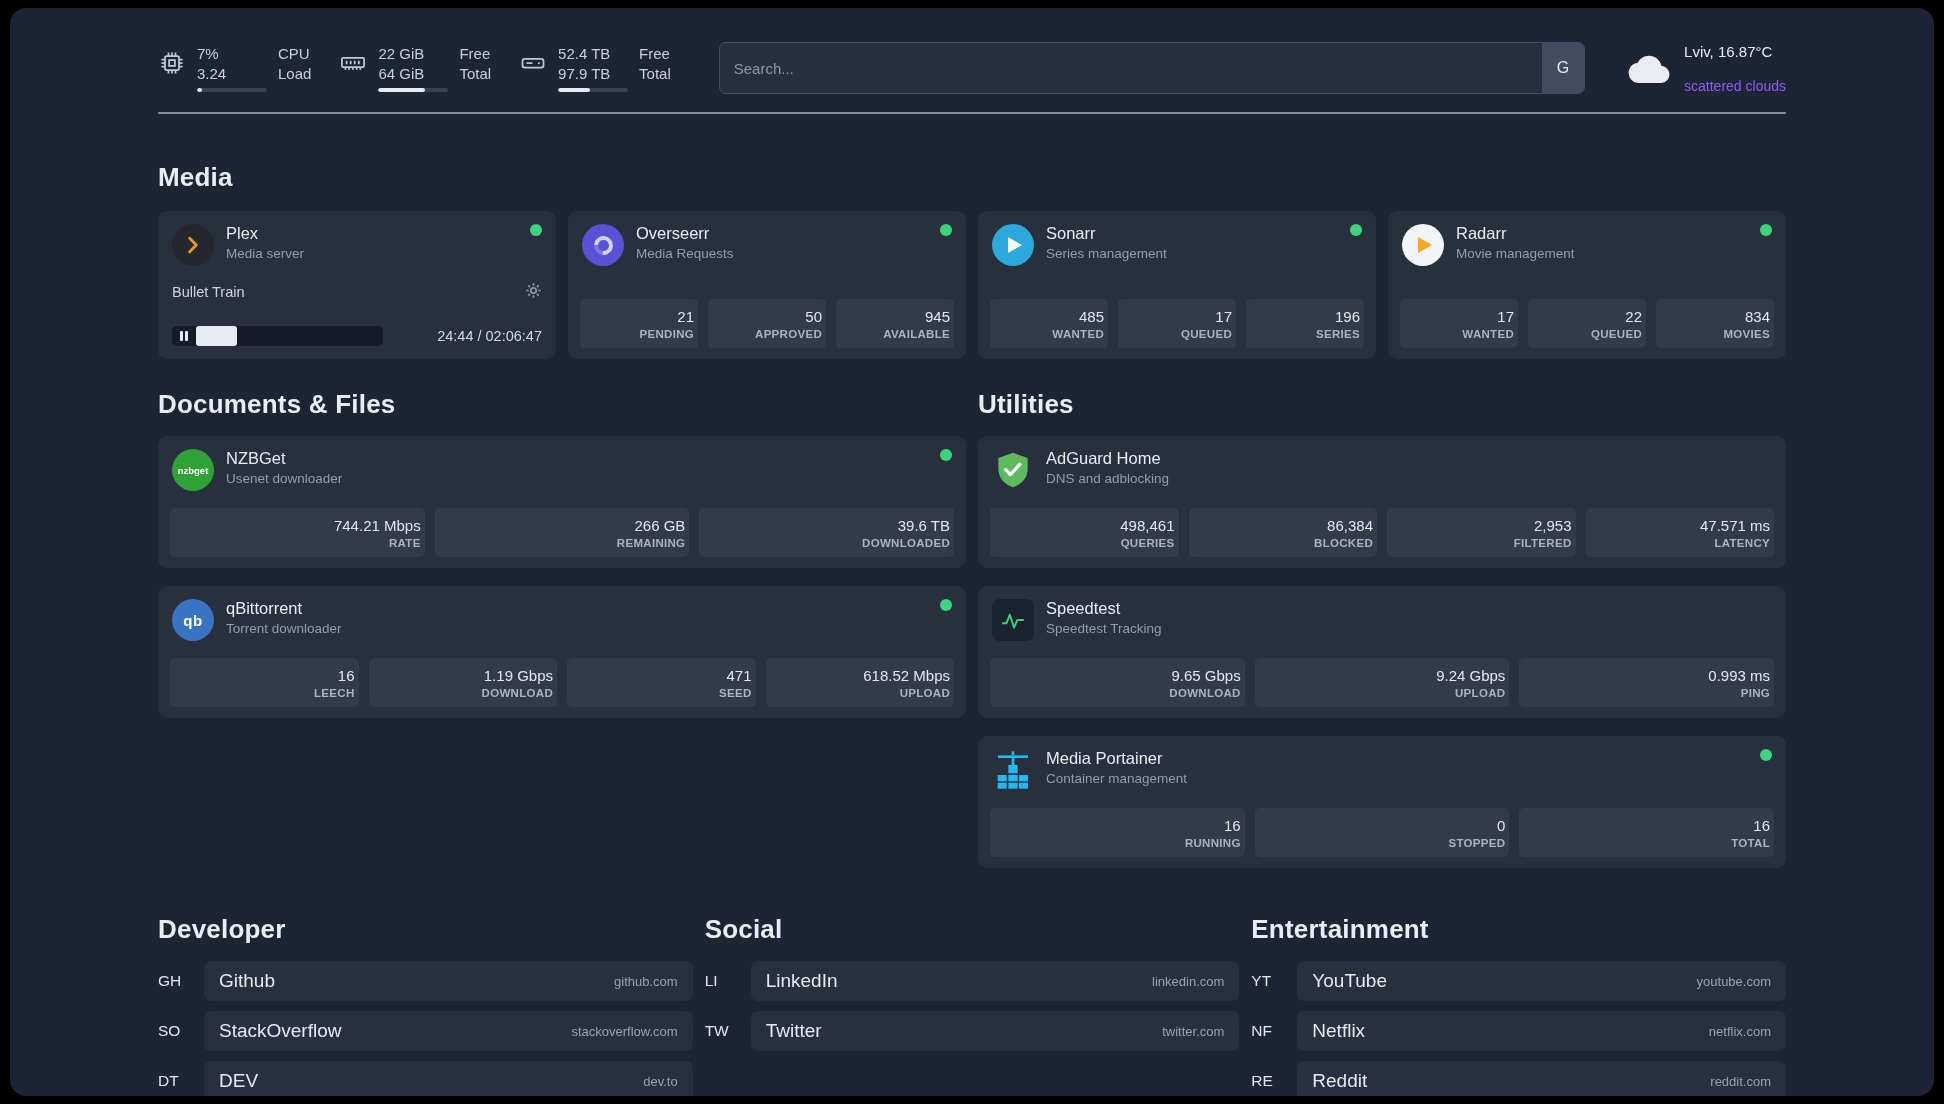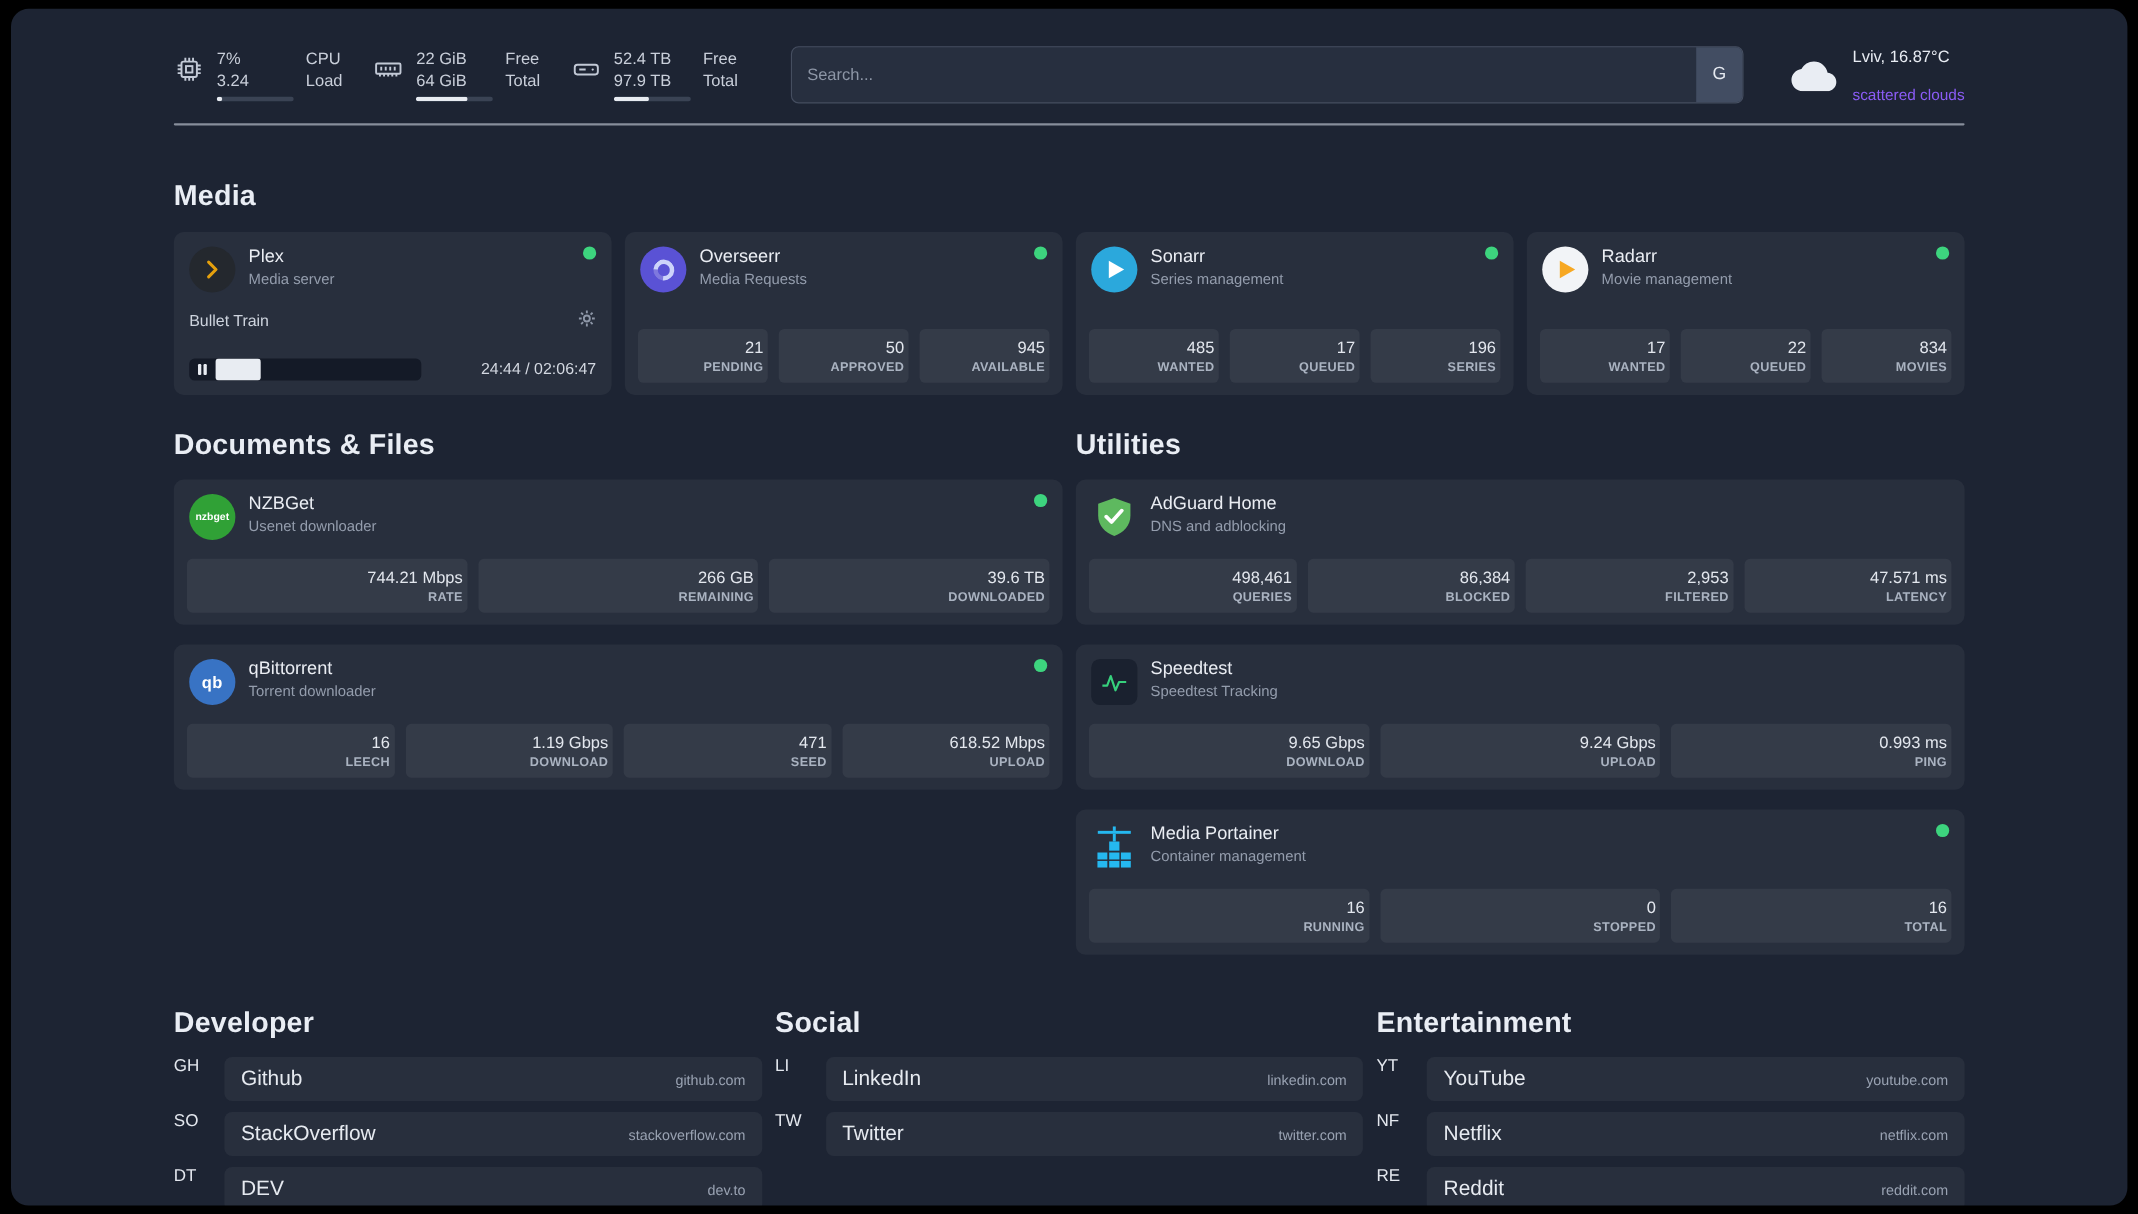--- a/index.html
+++ b/index.html
@@ -73,21 +73,21 @@
   .ic-qb { background:#3873c4; }
   .qb-txt { color:#fff; font-weight:700; font-size:15px; letter-spacing:0.5px; }
   .ic-fb { background:#4397d2; border-radius:10px; }
   .cd { width:20px; height:20px; background:#fff; border-radius:50%; position:relative; }
   .cd::after { content:""; position:absolute; inset:6px; background:#4397d2; border-radius:50%; }
   .ic-ag { background:transparent; }
   .ic-st { background:#1a212f; border-radius:8px; }
   .ic-pt { background:transparent; }
 
   
-  .bm-row { display:flex; align-items:flex-start; margin-bottom:10px; }
+  .bm-row { display:flex; align-items:center; margin-bottom:10px; }
   .bm-abbr { width:46px; font-size:15.5px; color:#e3e7ee; flex:0 0 auto; }
   .bm-pill { flex:1; height:40px; background:rgba(255,255,255,0.05); border-radius:7px; display:flex; align-items:center; justify-content:space-between; padding:0 15px; }
   .bm-name { font-size:19px; color:#e6eaf0; }
   .bm-url { font-size:13px; color:#99a2b2; }
 </style>
 </head>
 <body>
 
 <div class="frame">
   <div class="content">

